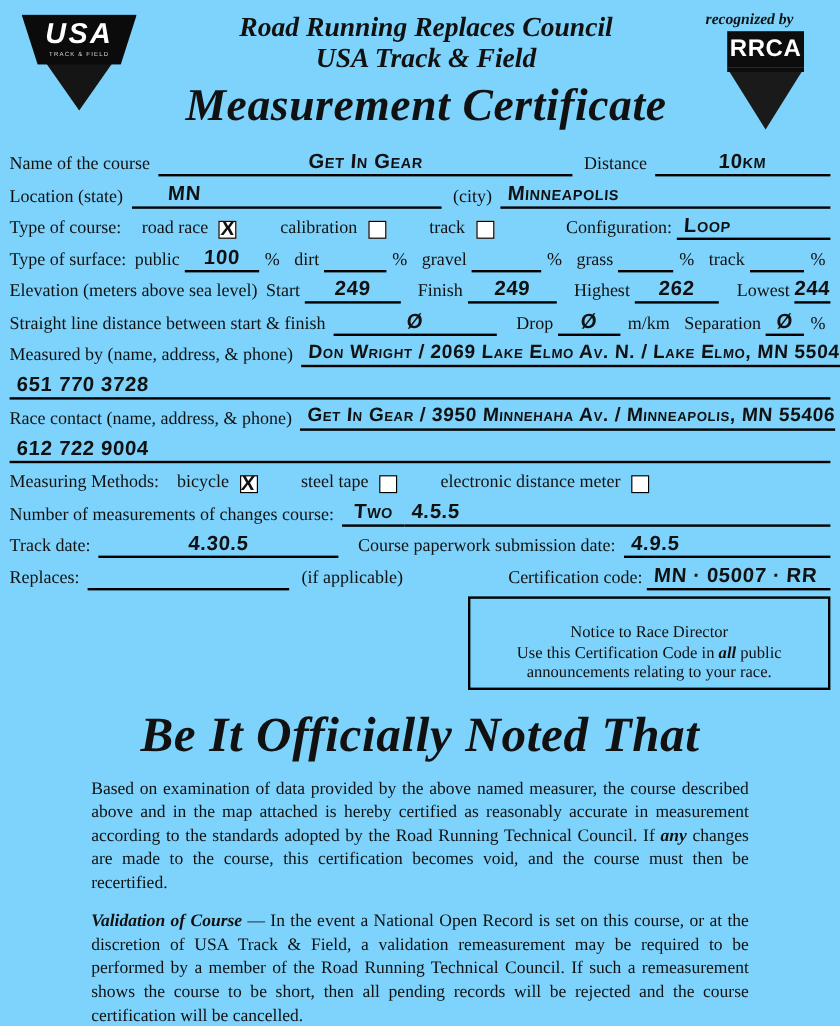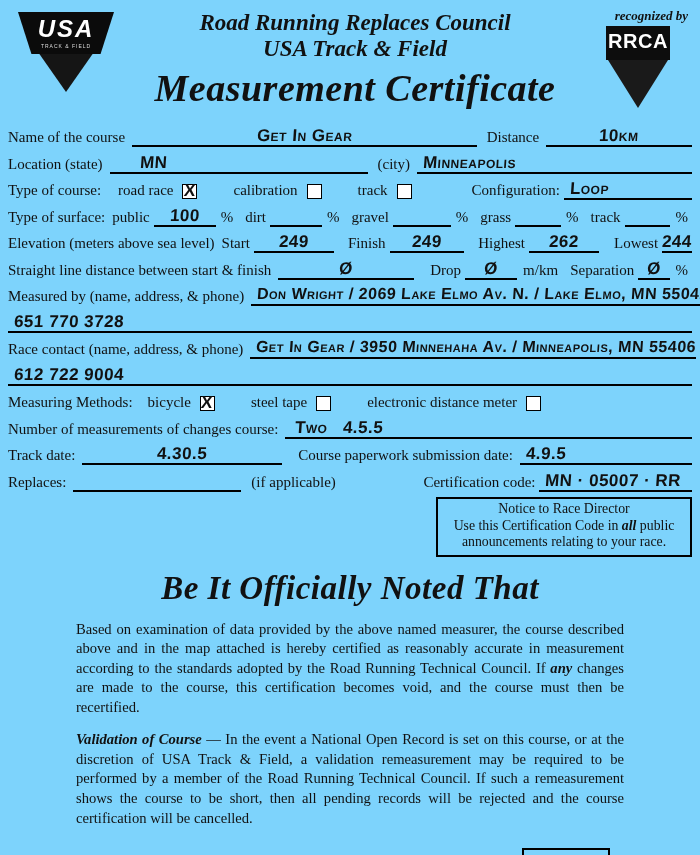--- a/index.html
+++ b/index.html
@@ -17,21 +17,21 @@
     display:flex; flex-direction:column; align-items:center; justify-content:center;
     clip-path: polygon(0 0, 100% 0, 86% 100%, 14% 100%);
   }
   .usa-band .usa-word { font-family:"Liberation Sans",sans-serif; font-weight:900; font-style:italic; font-size:24px; letter-spacing:2px; line-height:1; }
   .usa-band .usa-sub { font-family:"Liberation Sans",sans-serif; font-size:5px; letter-spacing:1px; margin-top:2px; color:#ddd;}
   .usa-tri { width:0; height:0; border-left:28px solid transparent; border-right:28px solid transparent; border-top:40px solid #151515; margin-top:-2px; }
   .head-center { flex:1; text-align:center; padding-top:2px; }
   .head-line1 { font-size:23px; font-weight:bold; font-style:italic; line-height:1.15; }
   .head-line2 { font-size:23px; font-weight:bold; font-style:italic; line-height:1.15; }
   .head-title { font-size:38px; font-weight:bold; font-style:italic; line-height:1.15; margin-top:4px; letter-spacing:0.5px; }
-  .rrca { width:100px; text-align:right; }
+  .rrca { width:100px; text-align:left; }
   .recognized { font-size:13px; font-weight:bold; font-style:italic; }
   .rrca-band {
     margin:2px auto 0; width:64px; height:30px; background:#0d0d0d; color:#fff;
     display:flex; align-items:center; justify-content:center;
     font-family:"Liberation Sans",sans-serif; font-weight:900; font-size:20px; letter-spacing:0.5px;
   }
   .rrca-sub { width:64px; margin:0 auto; background:#0d0d0d; color:#bbb; font-size:3.5px; line-height:4px; font-family:"Liberation Sans",sans-serif; }
   .rrca-tri { width:0; height:0; margin:0 auto; border-left:30px solid transparent; border-right:30px solid transparent; border-top:48px solid #1a1a1a; }
   
   .form { padding:6px 8px 0 8px; font-size:15px; }
@@ -51,25 +51,25 @@
     width:15px; height:15px; border:1.6px solid #000; display:inline-block;
     position:relative; margin-left:5px; margin-bottom:1px; background:#fff; vertical-align:middle;
   }
   .checkbox .mark {
     position:absolute; left:0.5px; top:-4px; font-family:"Liberation Sans",sans-serif;
     font-weight:700; font-size:17px; transform:skewX(-6deg);
   }
   .gap8 { width:8px; } .gap16 { width:16px; } .gap24 { width:24px; } .gap36 { width:36px; }
   
   .notice-box {
-    border:2px solid #000; width:256px; margin:1px 8px 0 auto; padding:2px 6px 4px;
+    border:2px solid #000; width:302px; margin:1px 8px 0 auto; padding:20px 6px 4px;
     text-align:center; font-size:13.8px; line-height:1.2;
   }
   
-  .noted-heading { text-align:center; font-size:33px; font-weight:bold; font-style:italic; margin-top:13px; letter-spacing:0.5px; }
+  .noted-heading { text-align:center; font-size:41px; font-weight:bold; font-style:italic; margin-top:13px; letter-spacing:0.5px; }
   .para { margin:13px 76px 0; font-size:14.6px; line-height:1.34; text-align:justify; }
   .expiry-row { display:flex; align-items:center; justify-content:center; margin-top:20px; }
   .expiry-text { font-size:19px; font-weight:bold; font-style:italic; }
   .year-box {
     border:2px solid #000; margin-left:16px; padding:3px 16px 4px;
     font-family:"Liberation Mono",monospace; font-weight:700; font-size:18px; letter-spacing:2px;
   }
 </style>
 </head>
 <body>

